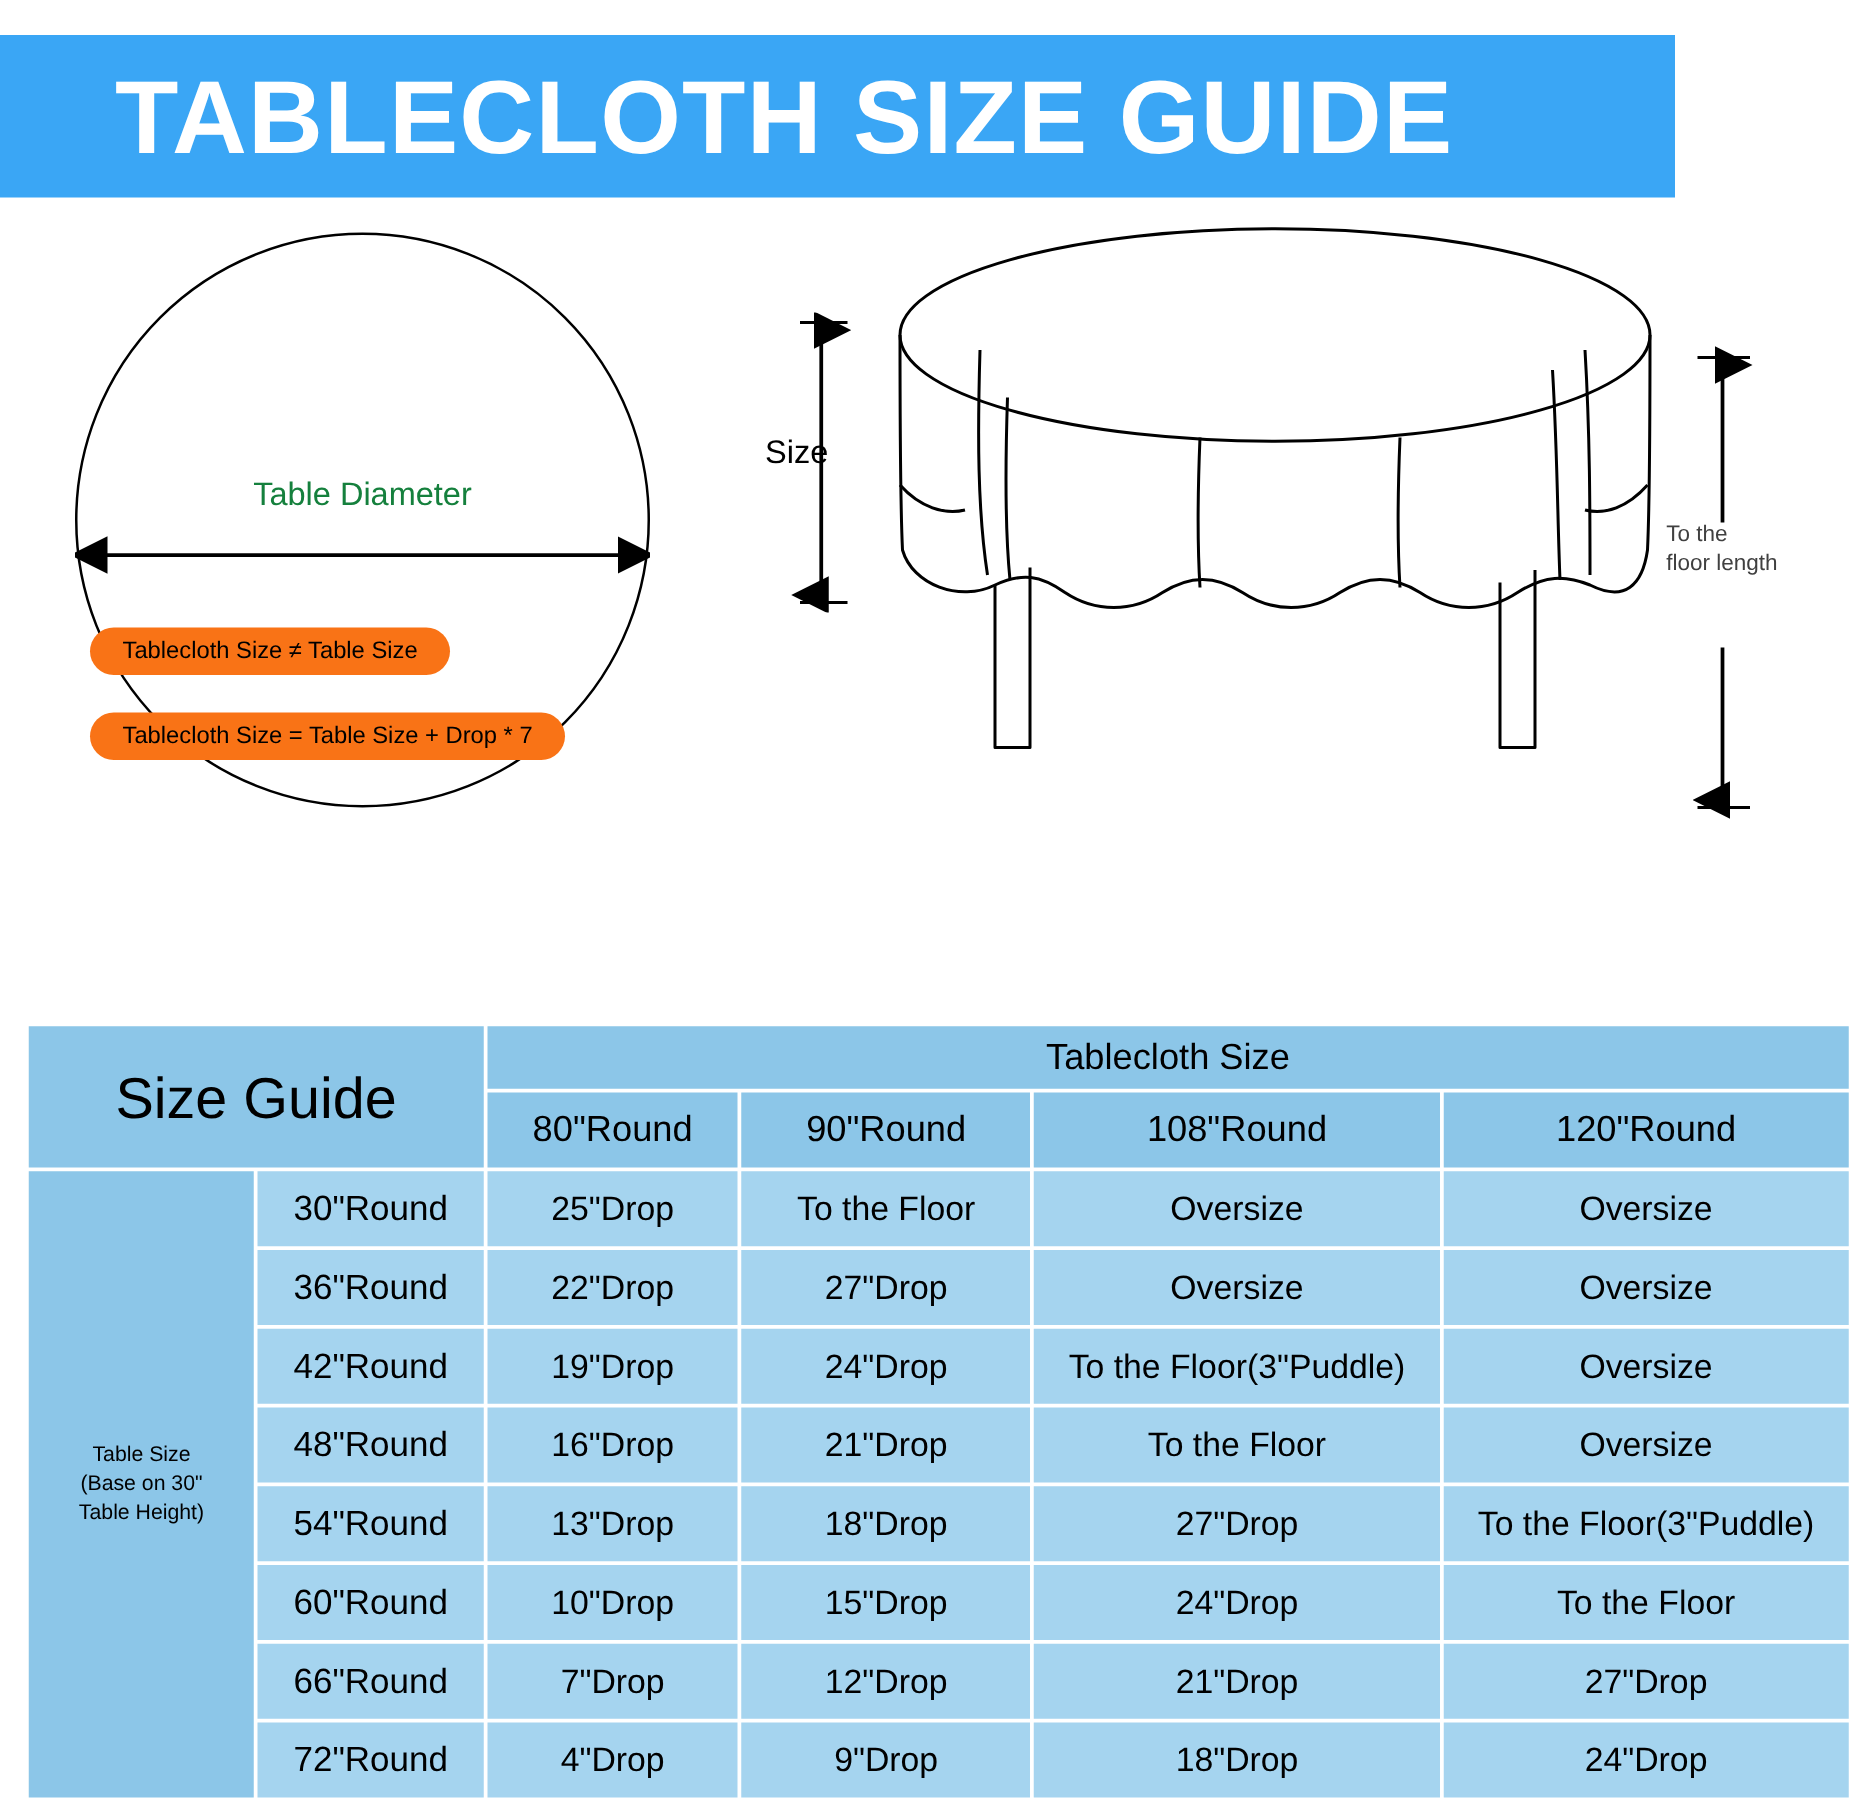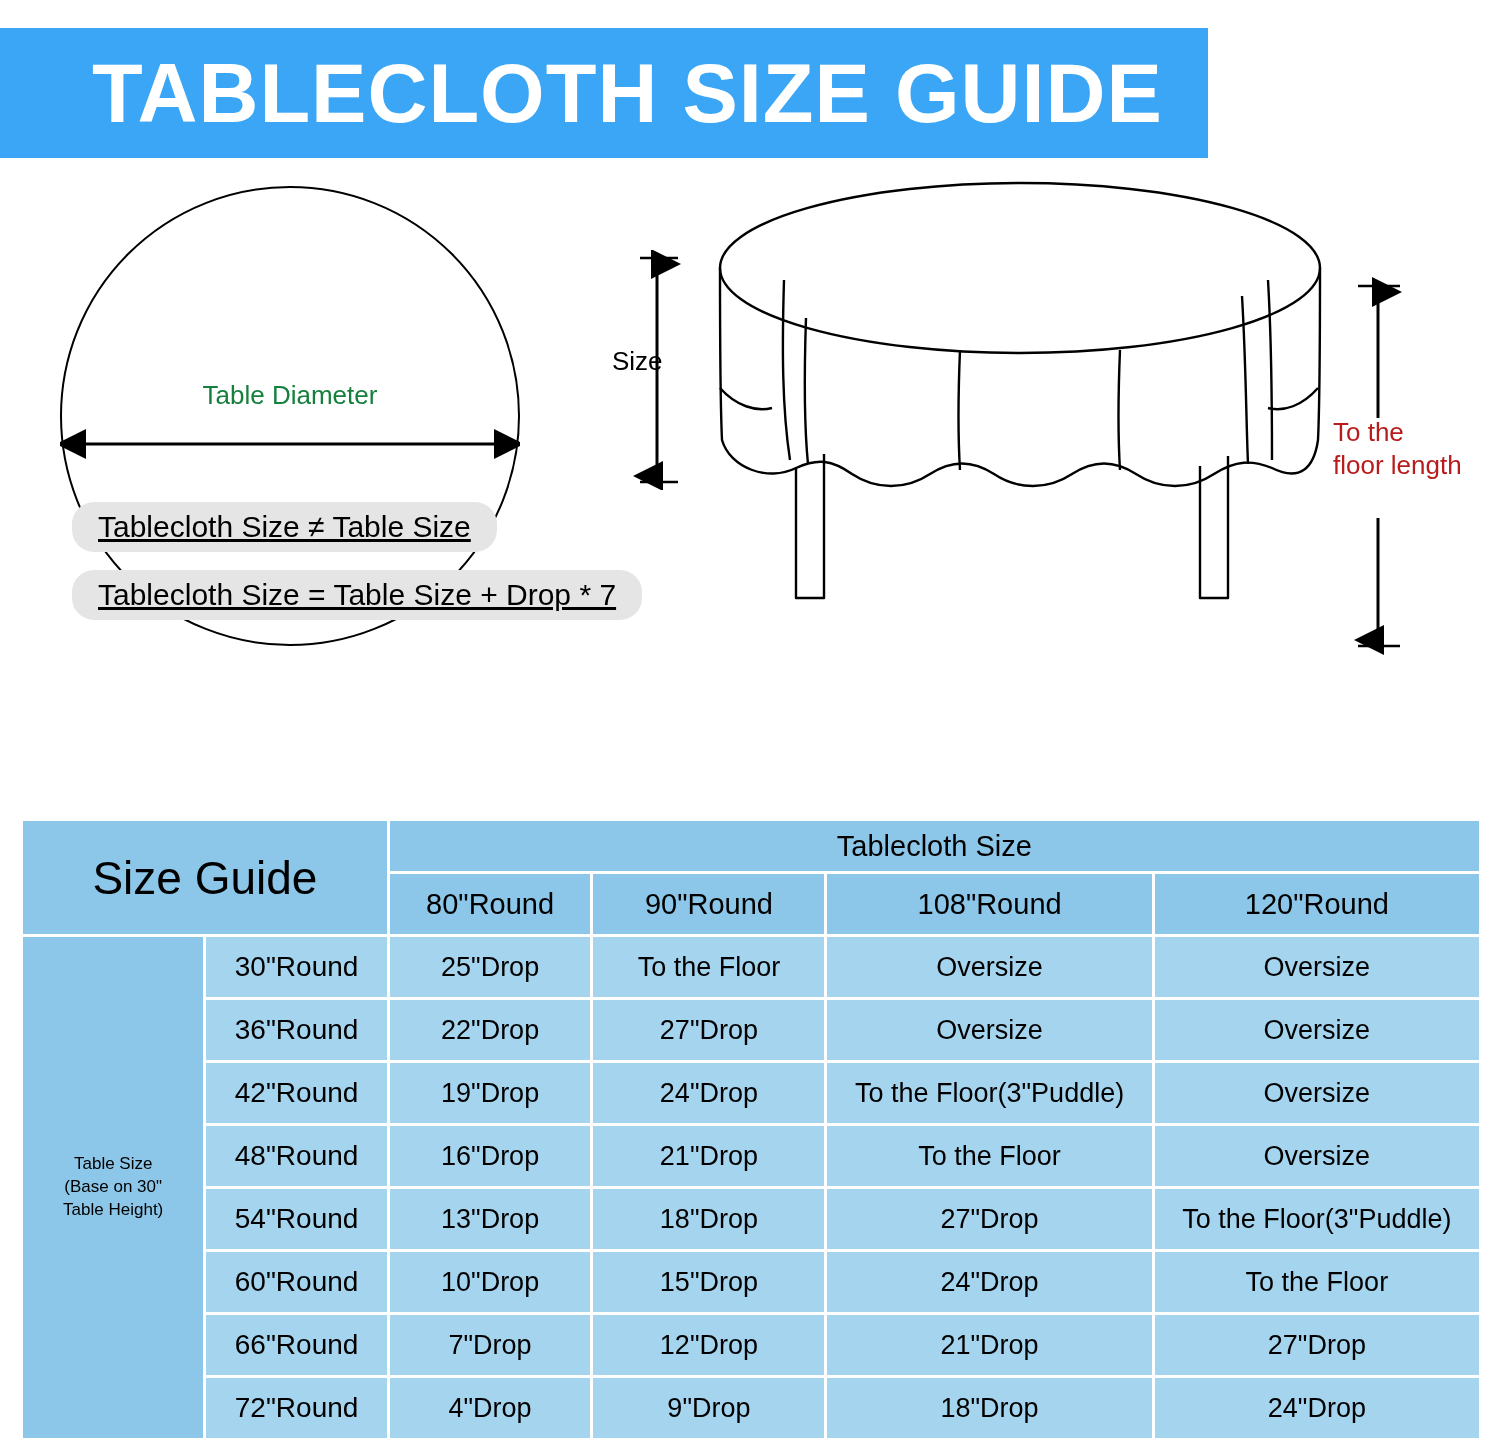--- a/index.html
+++ b/index.html
@@ -14,21 +14,21 @@
     color: #000000;
     position: relative;
     overflow: hidden;
   }
 
   
   .header-bar {
     position: absolute;
     left: 0;
     top: 28px;
-    width: 1208px;
+    width: 1340px;
     height: 130px;
     background: #3aa6f5;
     display: flex;
     align-items: center;
   }
   .header-title {
     font-size: 83px;
     font-weight: bold;
     color: #ffffff;
     letter-spacing: 1px;
@@ -80,35 +80,34 @@
     position: absolute;
     left: 612px;
     top: 188px;
     font-size: 26px;
     color: #000;
   }
   .floor-label {
     position: absolute;
     left: 1333px;
     top: 258px;
-    font-size: 26px;
-    color: #b91c1c;
+    font-size: 18px;
+    color: #404040;
     line-height: 1.25;
   }
 
   
   .pill {
     position: absolute;
-    background: #e5e5e5;
+    background: #f97316;
     border-radius: 22px;
-    font-size: 30px;
+    font-size: 19px;
     color: #000;
     padding: 8px 26px;
     white-space: nowrap;
-    text-decoration: underline;
   }
   .pill-1 { left: 72px; top: 502px; }
   .pill-2 { left: 72px; top: 570px; }
 
   
   .size-table {
     position: absolute;
     left: 20px;
     top: 818px;
     width: 1462px;

